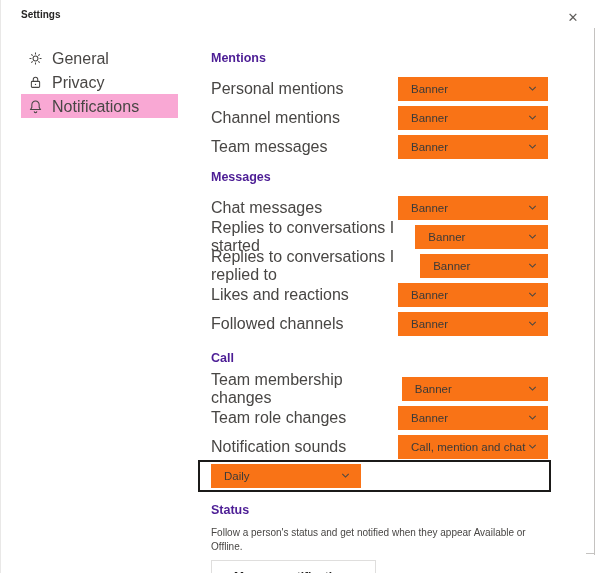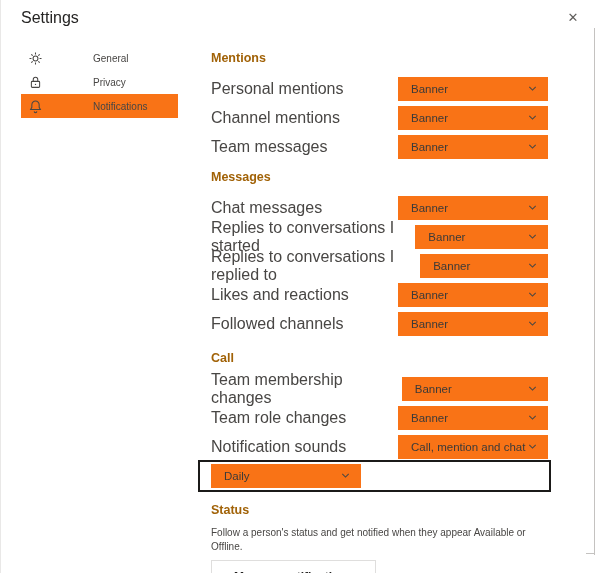--- a/index.html
+++ b/index.html
@@ -13,22 +13,22 @@
     width: 600px;
     height: 573px;
     background: #ffffff;
     border-left: 1px solid #e9e8e7;
     overflow: hidden;
   }
   .dialog-title {
     position: absolute;
     left: 20px;
     top: 9px;
-    font-size: 16px;
-    font-weight: 400;
+    font-size: 10px;
+    font-weight: 700;
     color: #252423;
   }
   .close-btn {
     position: absolute;
     right: 18px;
     top: 8px;
     width: 18px;
     height: 18px;
     display: flex;
     align-items: center;
@@ -45,47 +45,46 @@
     position: absolute;
     left: 20px;
     top: 46px;
     width: 157px;
   }
   .sidebar-item {
     display: flex;
     align-items: center;
     height: 24px;
     padding-left: 7px;
-    font-size: 10px;
+    font-size: 16px;
     color: #484644;
     cursor: pointer;
-    gap: 41px;
-  }
-  .sidebar-item.selected { background: #f97316; }
+  }
+  .sidebar-item.selected { background: #f9a8d4; }
   .sidebar-item .icon {
     width: 15px;
     height: 15px;
     margin-right: 9px;
     display: inline-flex;
     align-items: center;
     justify-content: center;
   }
   .sidebar-item .icon svg { display: block; }
   .sidebar-item .label { line-height: 15px; }
   
   .main {
     position: absolute;
     left: 210px;
     top: 46px;
     width: 337px;
   }
   .section-header {
     font-size: 12.5px;
     font-weight: 700;
-    color: #a16207;
+    color: #4c1d95;
     line-height: 16px;
     padding: 4px 0 8px 0;
   }
   .section-header.mid { padding-top: 8px; }
   .section-header.late { padding-top: 12px; }
   .row {
     position: relative;
     height: 29px;
     display: flex;
     align-items: center;

